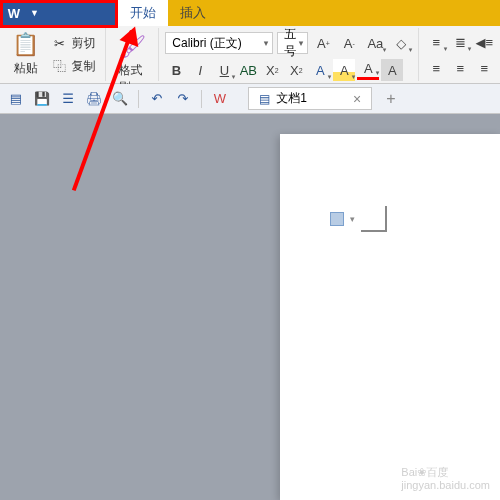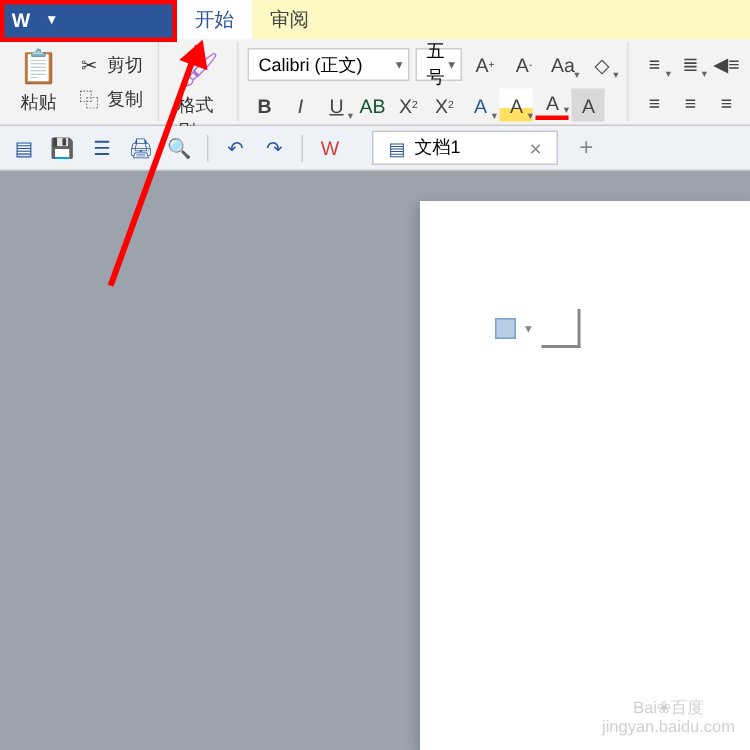--- a/index.html
+++ b/index.html
@@ -1,21 +1,21 @@
 <!DOCTYPE html>
 <html><head>
 <meta charset="utf-8">
 <style>
 *{margin:0;padding:0;box-sizing:border-box;font-family:"Microsoft YaHei",sans-serif}
 body{width:500px;height:500px;overflow:hidden;position:relative;background:#fff}
 .titlebar{height:26px;background:#2b579a;display:flex;align-items:center;padding:0 6px;gap:6px;color:#fff;font-size:13px}
 .title-logo{width:16px;height:16px;display:flex;align-items:center;justify-content:center;font-weight:bold}
 .title-dd{margin-left:2px;font-size:9px}
 .title-hl{position:absolute;top:0;left:0;width:118px;height:28px;border:3px solid red;pointer-events:none;z-index:50}
-.ribbon-tabs{height:28px;background:#fef9c3;display:flex;align-items:flex-end;border-bottom:1px solid #d0d0d0;position:absolute;top:0;left:118px;right:0}
+.ribbon-tabs{height:28px;background:#eab308;display:flex;align-items:flex-end;border-bottom:1px solid #d0d0d0;position:absolute;top:0;left:118px;right:0}
 .rtab{padding:5px 12px;font-size:13px;color:#444;cursor:pointer;height:28px;display:flex;align-items:center}
 .rtab.active{color:#2b579a;background:#fff;border-bottom:2px solid #fff;margin-bottom:-1px}
 .ribbon{position:absolute;top:26px;left:0;right:0;height:58px;background:#f3f3f3;border-bottom:1px solid #c8c8c8;display:flex;padding:2px 0}
 .rgroup{display:flex;flex-direction:column;padding:2px 6px;border-right:1px solid #ddd;gap:2px}
 .rgroup.row{flex-direction:row;align-items:center}
 .rbtn{display:flex;align-items:center;gap:4px;padding:2px 4px;font-size:12px;color:#333;cursor:pointer;white-space:nowrap}
 .rbtn-icon{width:16px;height:16px;display:flex;align-items:center;justify-content:center;font-size:13px}
 .paste-big{display:flex;flex-direction:column;align-items:center;padding:4px 6px;font-size:12px;color:#333;cursor:pointer;gap:2px}
 .paste-big .ic{font-size:22px;color:#d08030}
 .font-row{display:flex;align-items:flex-start;gap:4px;padding:2px 0}
@@ -33,35 +33,35 @@
 .doc-tab .close{margin-left:40px;color:#888;font-size:14px}
 .tab-plus{padding:0 8px;color:#888;font-size:16px;cursor:pointer}
 .canvas{position:absolute;top:114px;left:0;right:0;bottom:0;background:#9da3ad}
 .page{position:absolute;top:20px;right:0;width:220px;height:366px;background:#fff;box-shadow:-2px 2px 8px rgba(0,0,0,0.2)}
 .page-mark{position:absolute;top:72px;left:50px;display:flex;align-items:center;gap:6px}
 .corner{width:26px;height:26px;border-right:2px solid #888;border-bottom:2px solid #888}
 .mini-icon{width:14px;height:14px;background:#b8cce4;border:1px solid #7ba0cd}
 .arrow{position:absolute;top:30px;left:130px;z-index:60;pointer-events:none}
 .arrow-line{width:4px;height:170px;background:red;transform:rotate(20deg);transform-origin:top left}
 .arrow-head{position:absolute;top:-4px;left:-8px;width:0;height:0;border-left:10px solid transparent;border-right:10px solid transparent;border-bottom:18px solid red;transform:rotate(20deg)}
-.watermark{position:absolute;bottom:8px;right:10px;color:#d0d0d0;font-size:11px;text-align:center;line-height:1.2}
+.watermark{position:absolute;bottom:8px;right:10px;color:#d0d0d0;font-size:11px;text-align:left;line-height:1.2}
 </style>
 </head>
 <body>
 
 <div class="title-hl"></div>
 
 <div class="titlebar">
   <span class="title-logo">W</span>
   <span class="title-dd">▼</span>
 </div>
 
 <div class="ribbon-tabs">
   <div class="rtab active">开始</div>
-  <div class="rtab">审阅</div>
+  <div class="rtab">插入</div>
 </div>
 
 <div class="ribbon">
   <div class="rgroup row">
     <div class="paste-big">
       <span class="ic">📋</span>
       <span>粘贴</span>
     </div>
     <div style="display:flex;flex-direction:column;gap:2px">
       <div class="rbtn">

